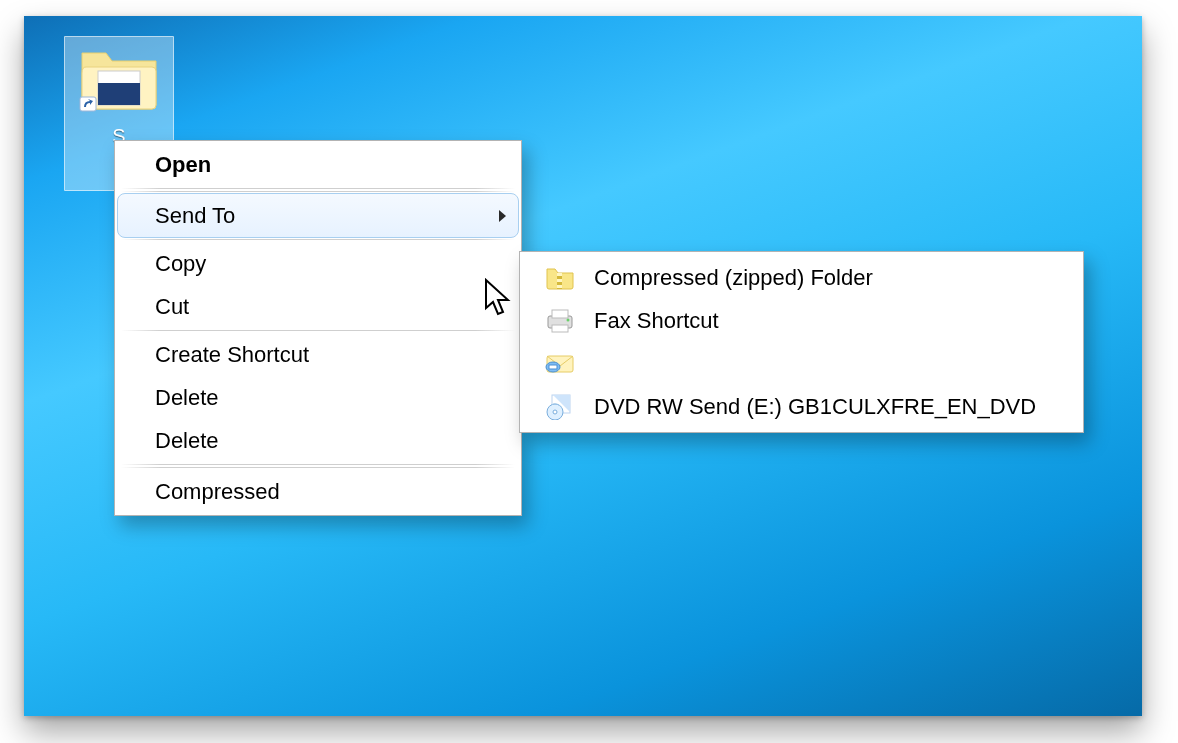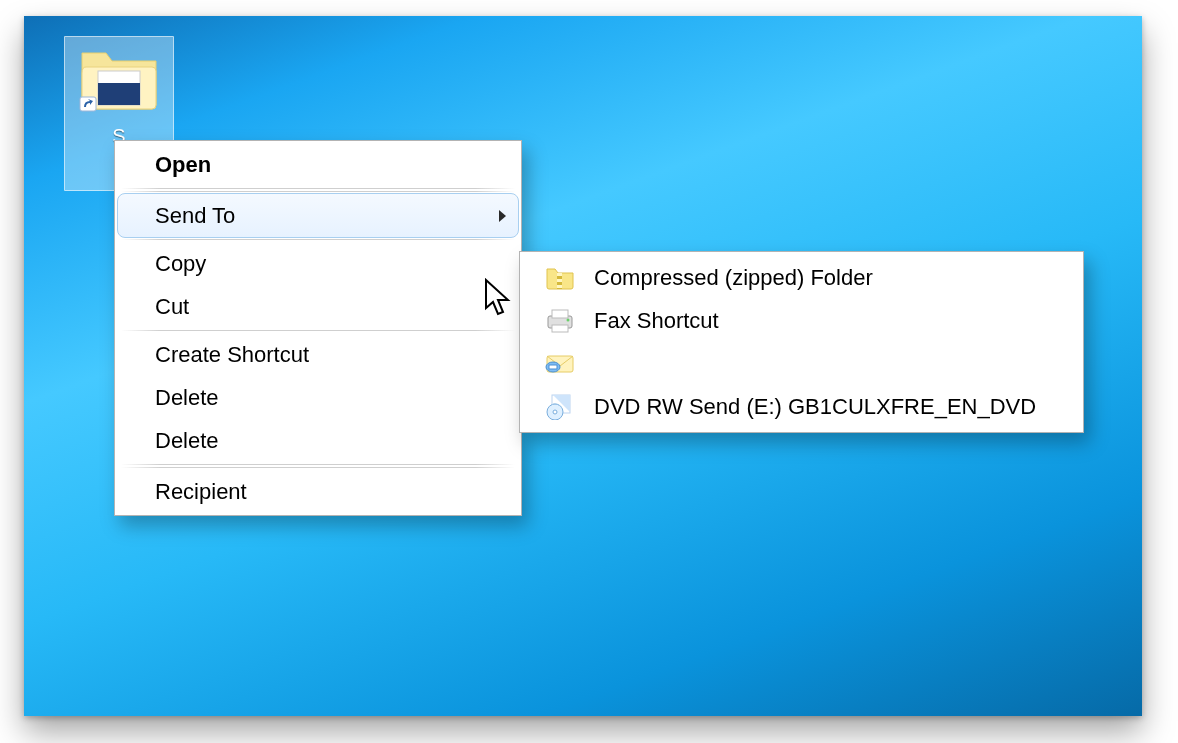--- a/index.html
+++ b/index.html
@@ -181,21 +181,21 @@
       <span>Delete</span>
     </div>
     <div class="menu-item">
       <span>Delete</span>
     </div>
     <div class="menu-sep"></div>
 
     <div class="menu-sep"></div>
 
     <div class="menu-item">
-      <span>Recipient</span>
+      <span>Compressed</span>
     </div>
   </div>
 
   <div class="menu menu-sub">
     <div class="sub-item">
       <span class="sub-icon">
         <svg width="30" height="26" viewBox="0 0 30 26">
           <path d="M2 4 L10 4 L13 8 L28 8 L28 22 Q28 24 26 24 L4 24 Q2 24 2 22 Z" fill="#f9e688" stroke="#e0c34f"></path>
           <rect x="12" y="8" width="5" height="16" fill="#d4b93b"></rect>
           <rect x="12" y="8" width="5" height="3" fill="#fff6c2"></rect>

